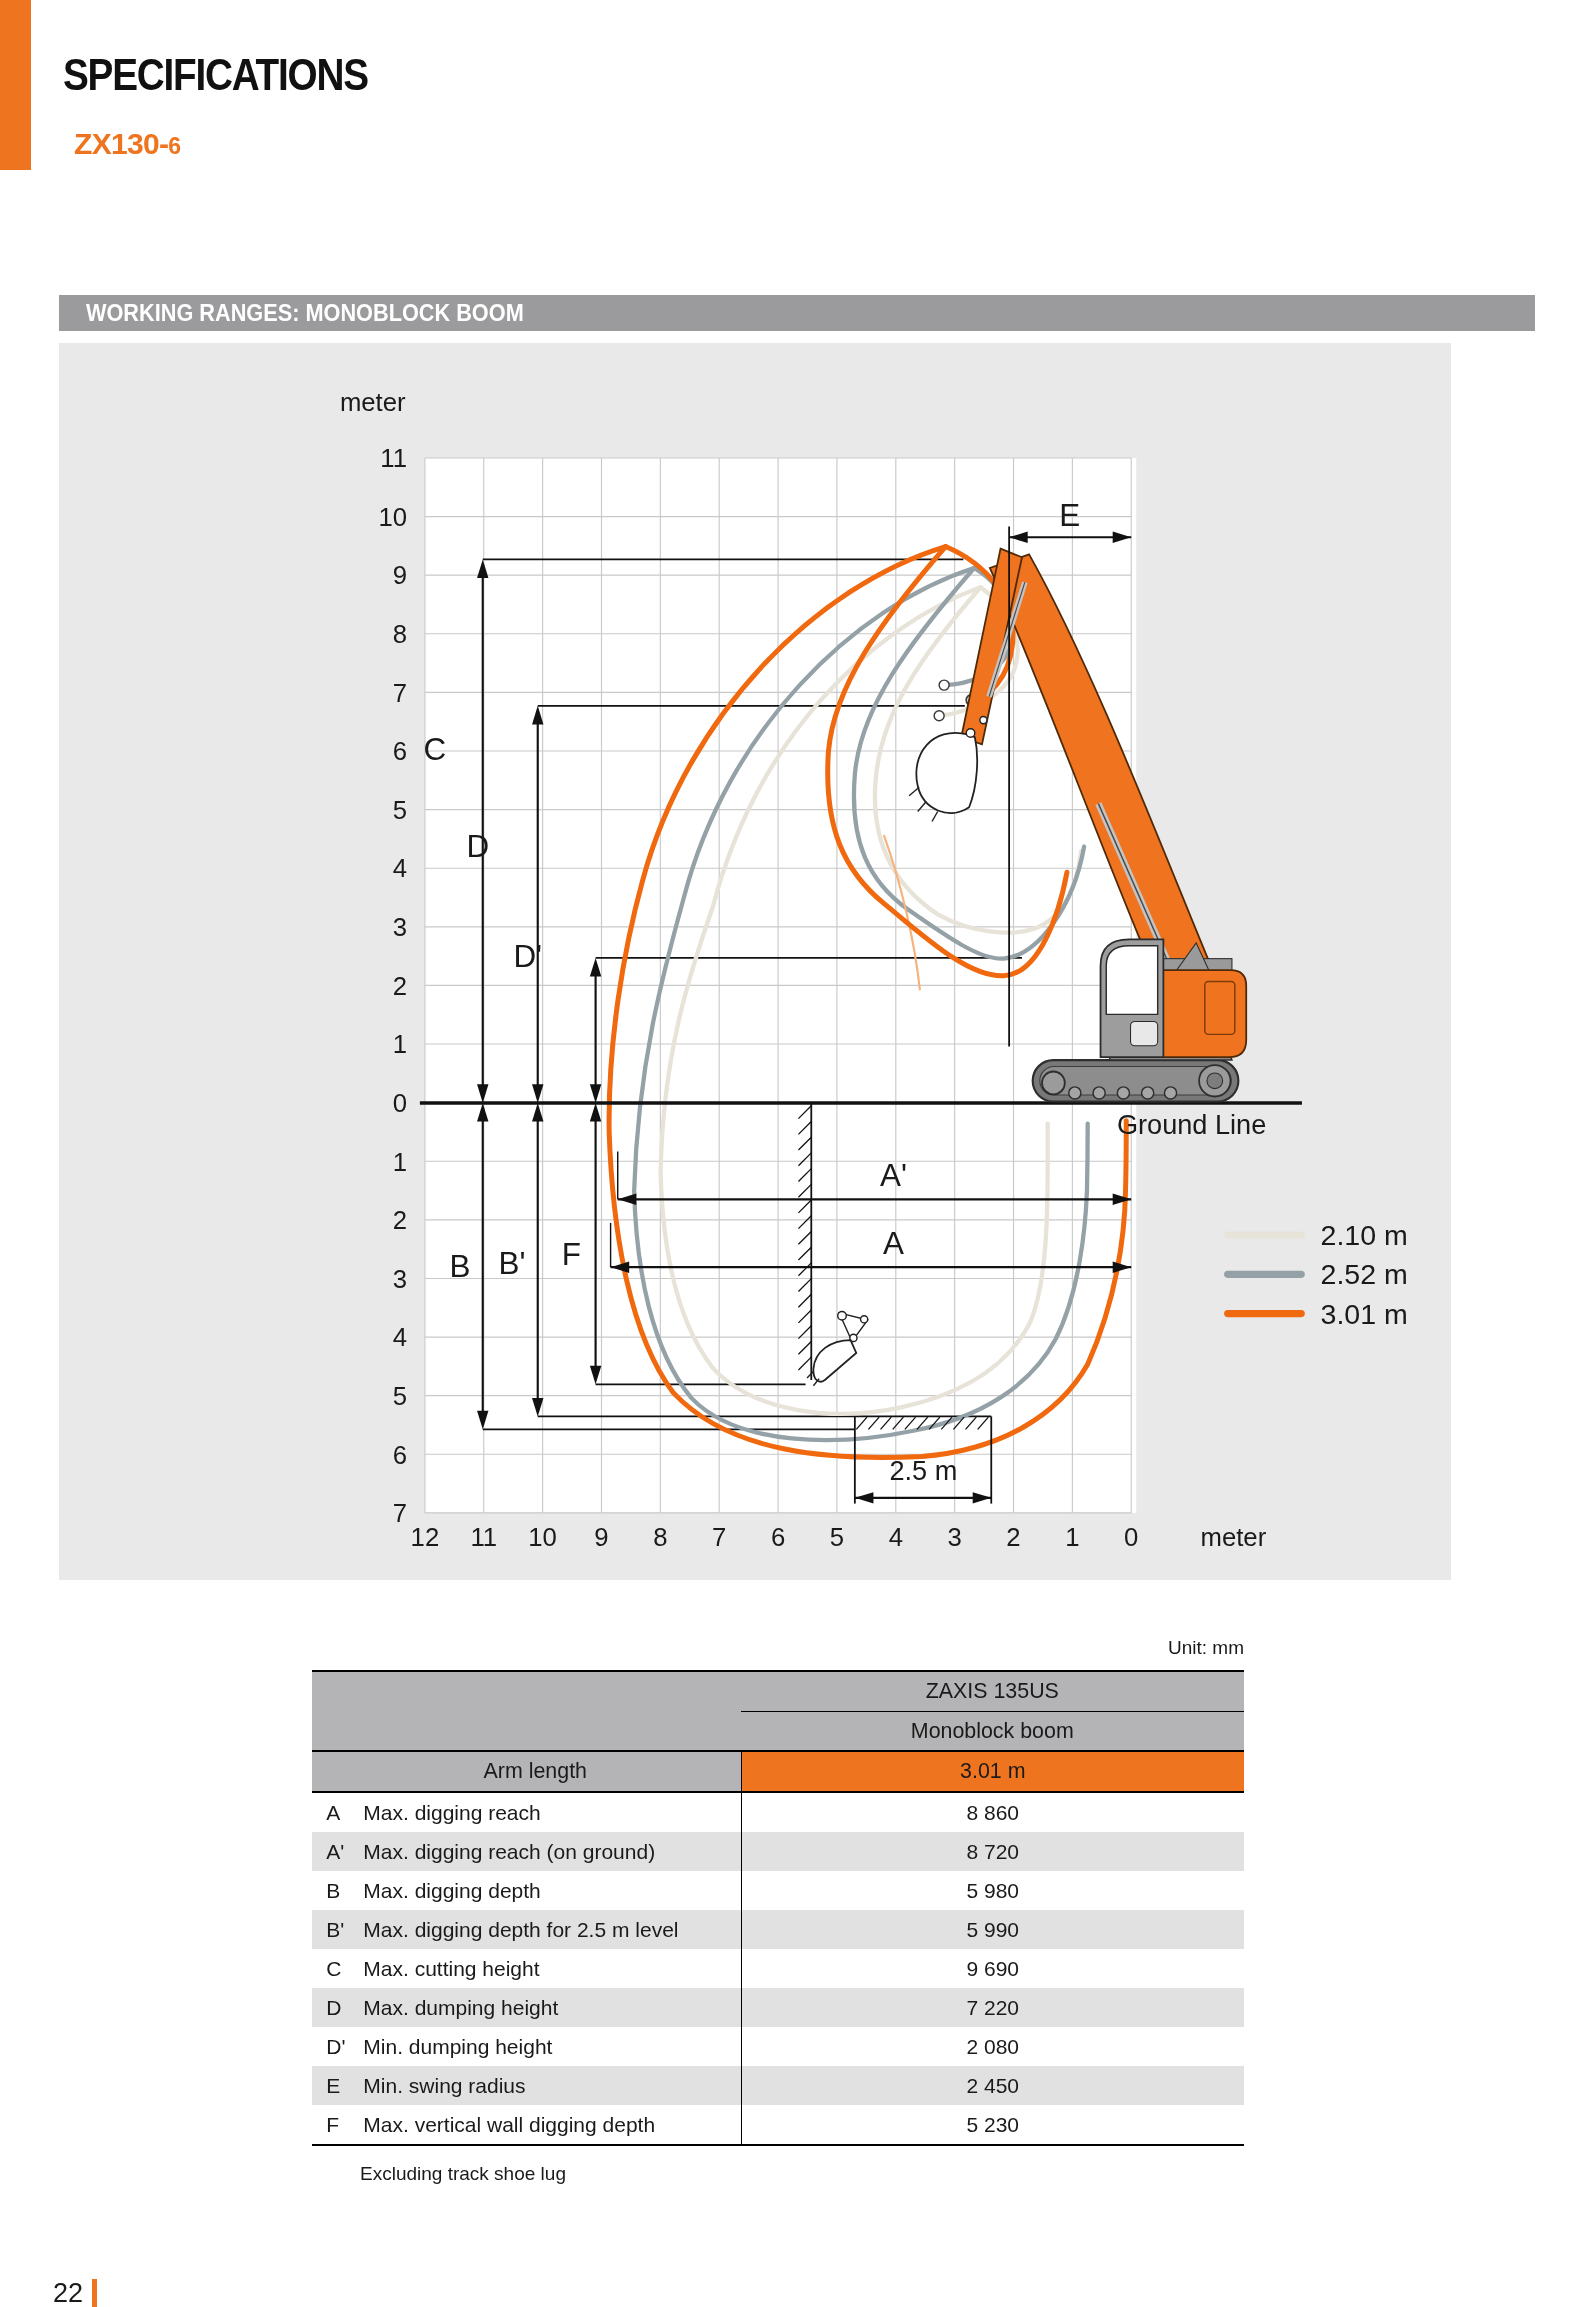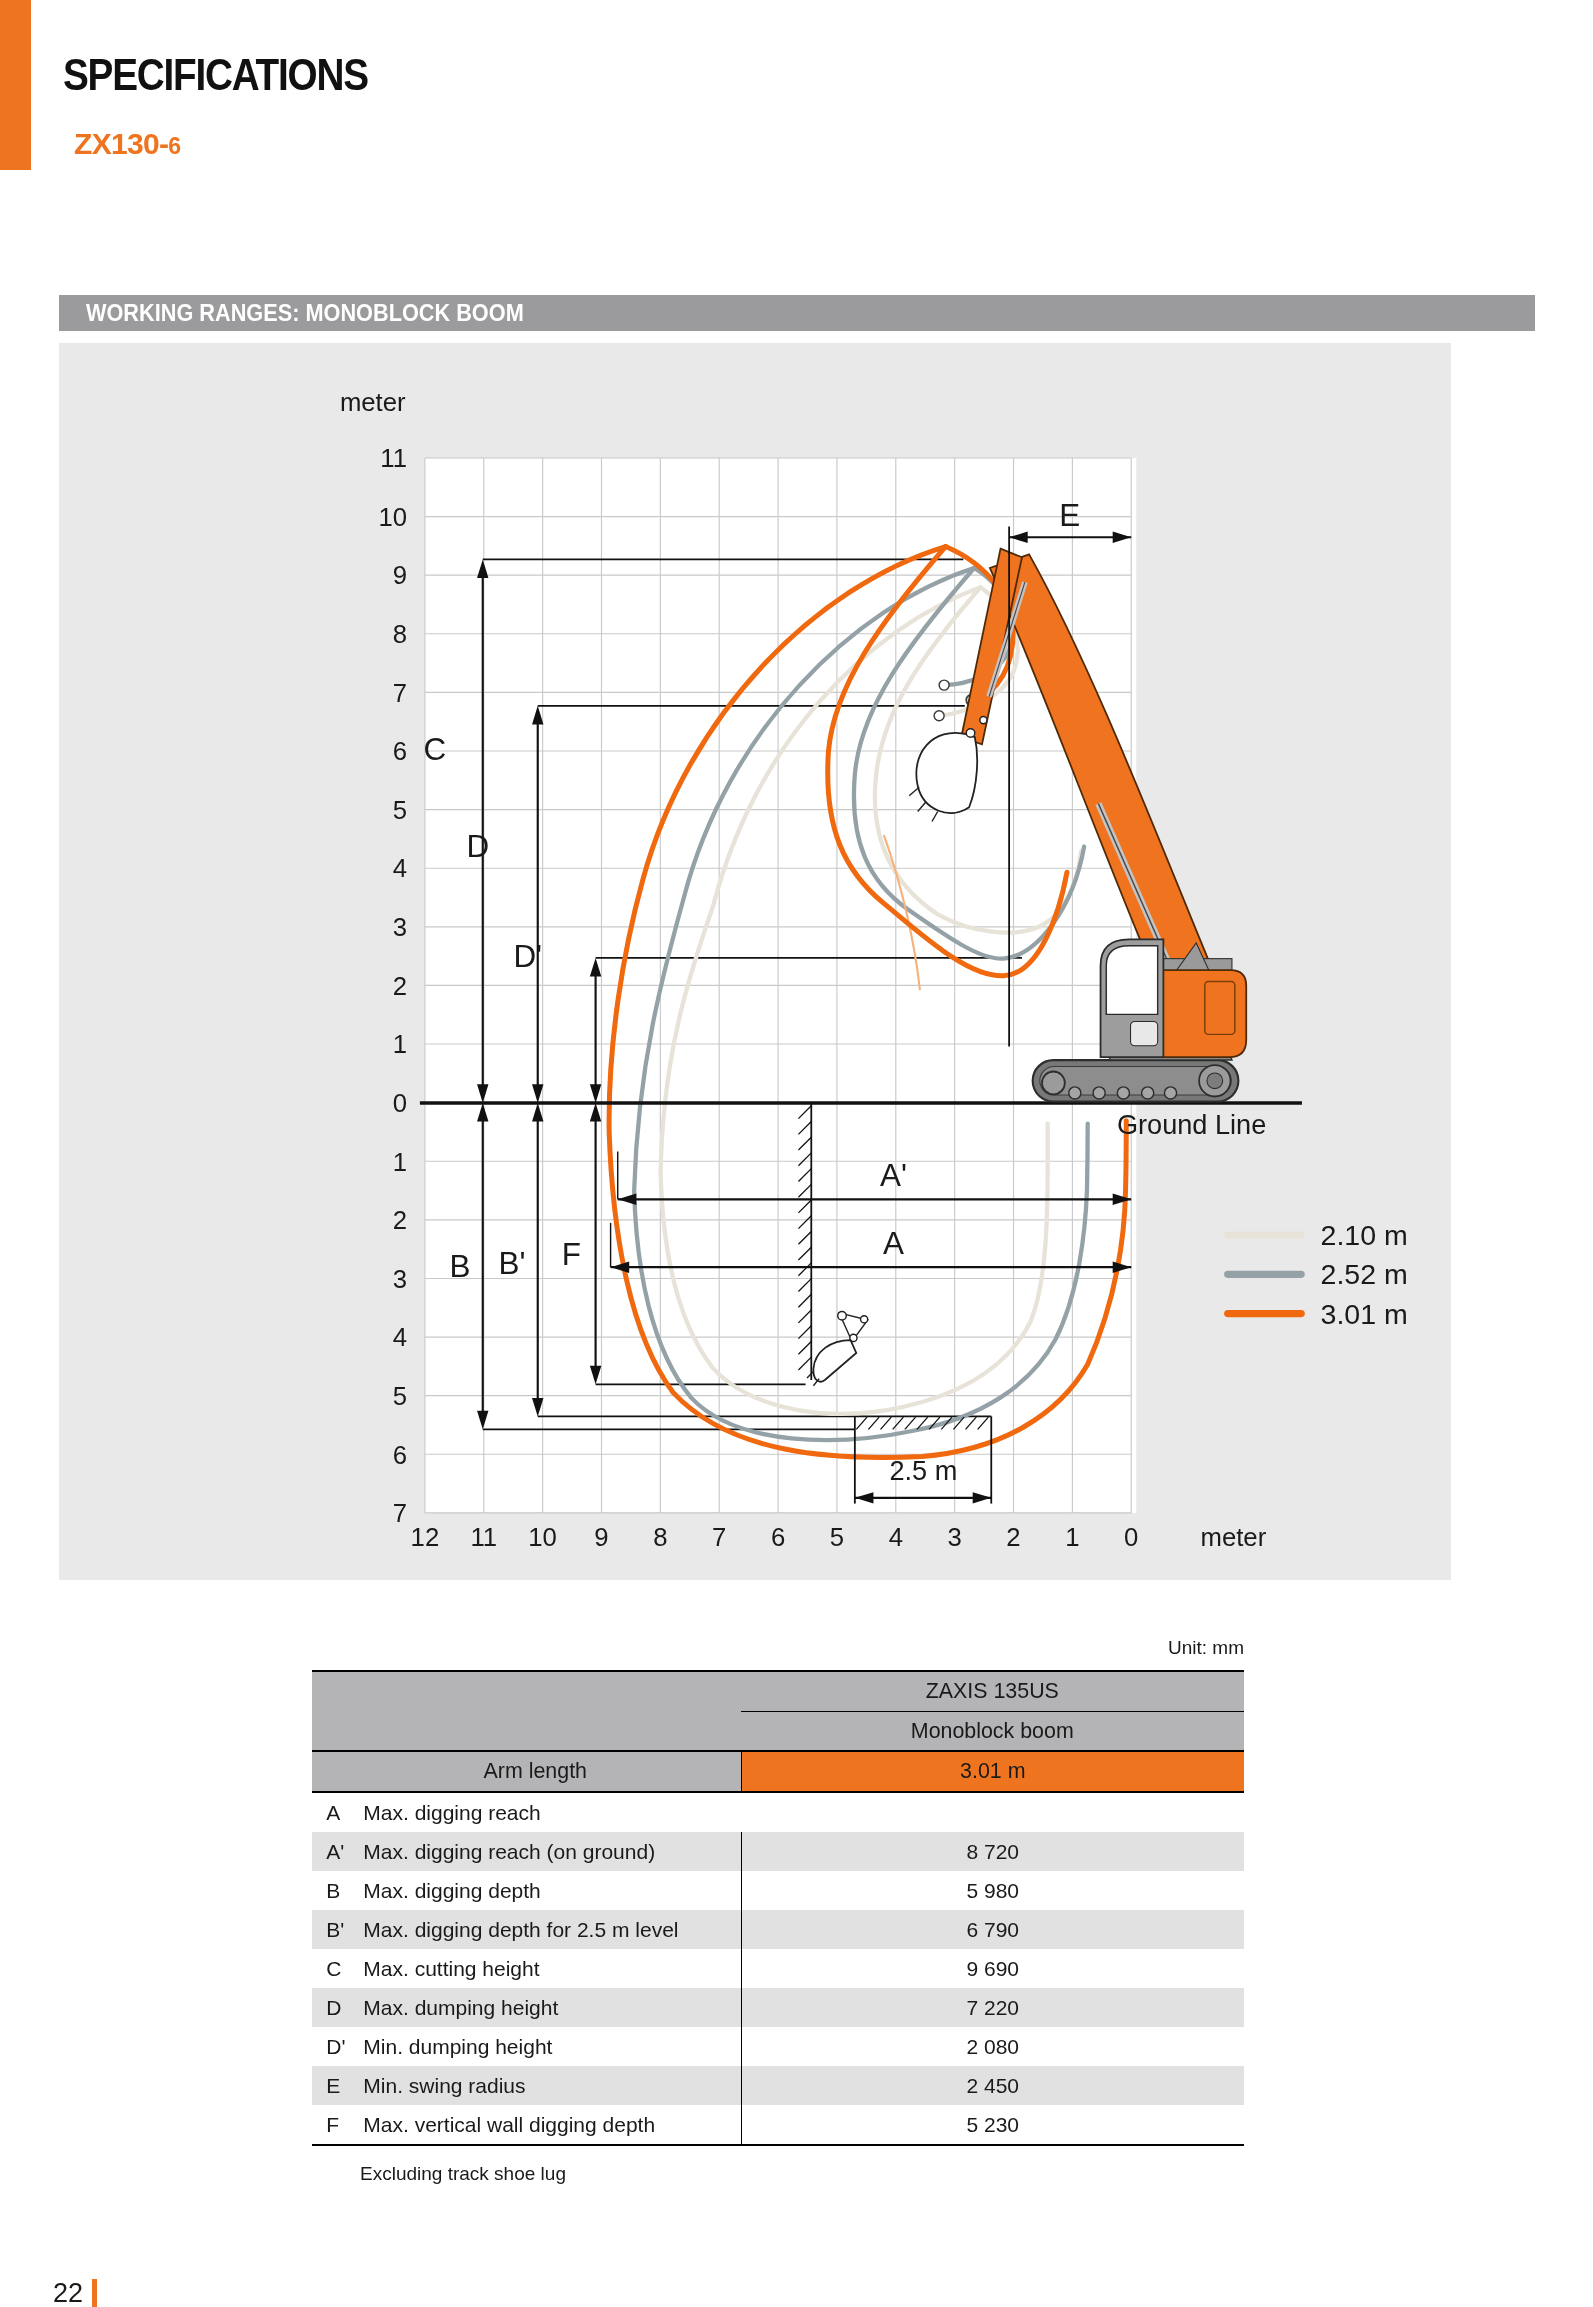--- a/index.html
+++ b/index.html
@@ -371,41 +371,42 @@
   <div class="t-row arm-row">
     <div class="t-left arm-label">Arm length</div>
     <div class="t-right arm-value">3.01 m</div>
   </div>
   <div id="table-rows">
       <div class="t-row data-row">
         <div class="t-left d-left">
           <span class="d-key">A</span>
           <span>Max. digging reach</span>
         </div>
+        <div class="t-right d-val">8 860</div>
       </div>
       <div class="t-row data-row alt">
         <div class="t-left d-left">
           <span class="d-key">A'</span>
           <span>Max. digging reach (on ground)</span>
         </div>
         <div class="t-right d-val">8 720</div>
       </div>
       <div class="t-row data-row">
         <div class="t-left d-left">
           <span class="d-key">B</span>
           <span>Max. digging depth</span>
         </div>
         <div class="t-right d-val">5 980</div>
       </div>
       <div class="t-row data-row alt">
         <div class="t-left d-left">
           <span class="d-key">B'</span>
           <span>Max. digging depth  for 2.5 m level</span>
         </div>
-        <div class="t-right d-val">6 790</div>
+        <div class="t-right d-val">5 990</div>
       </div>
       <div class="t-row data-row">
         <div class="t-left d-left">
           <span class="d-key">C</span>
           <span>Max. cutting height</span>
         </div>
         <div class="t-right d-val">9 690</div>
       </div>
       <div class="t-row data-row alt">
         <div class="t-left d-left">

